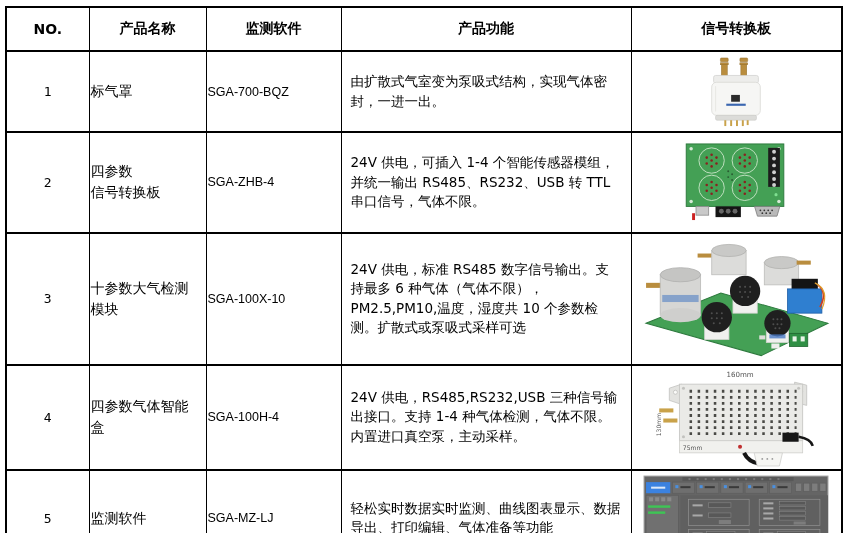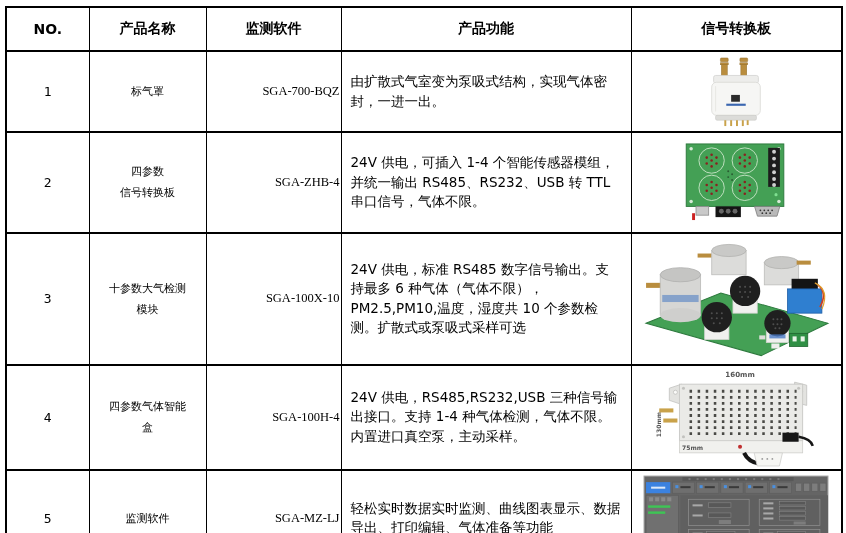--- a/index.html
+++ b/index.html
@@ -15,24 +15,24 @@
   }
   .product-table th,.product-table td{
     border-left:1px solid #000;border-right:1px solid #000;
     border-top:2px solid #000;border-bottom:2px solid #000;
     vertical-align:middle;overflow:hidden;
   }
   .product-table th{
     font-size:14px;font-weight:bold;text-align:center;padding:12px 0;
   }
   .no-cell{text-align:center;font-size:13px;font-family:"DejaVu Sans Mono","Liberation Mono",monospace;}
-  .name-cell{text-align:center;font-size:11px;line-height:21px;white-space:pre-line;}
-  .model-cell{text-align:right;font-size:12.5px;font-family:Liberation Serif, serif;}
+  .name-cell{text-align:left;font-size:14px;line-height:21px;white-space:pre-line;}
+  .model-cell{text-align:left;font-size:12.5px;font-family:Liberation Sans, sans-serif;}
   .func-cell{text-align:left;font-size:13.5px;line-height:19.5px;padding:20px 9px;}
-  .img-cell{text-align:center;padding:2px;font-weight:bold;}
+  .img-cell{text-align:center;padding:2px;}
   .img-cell svg{display:inline-block;vertical-align:middle;}
 </style>
 </head>
 <body>
 
 <table class="product-table">
   <colgroup>
     <col style="width:83px">
       <col style="width:117px">
       <col style="width:135px">

